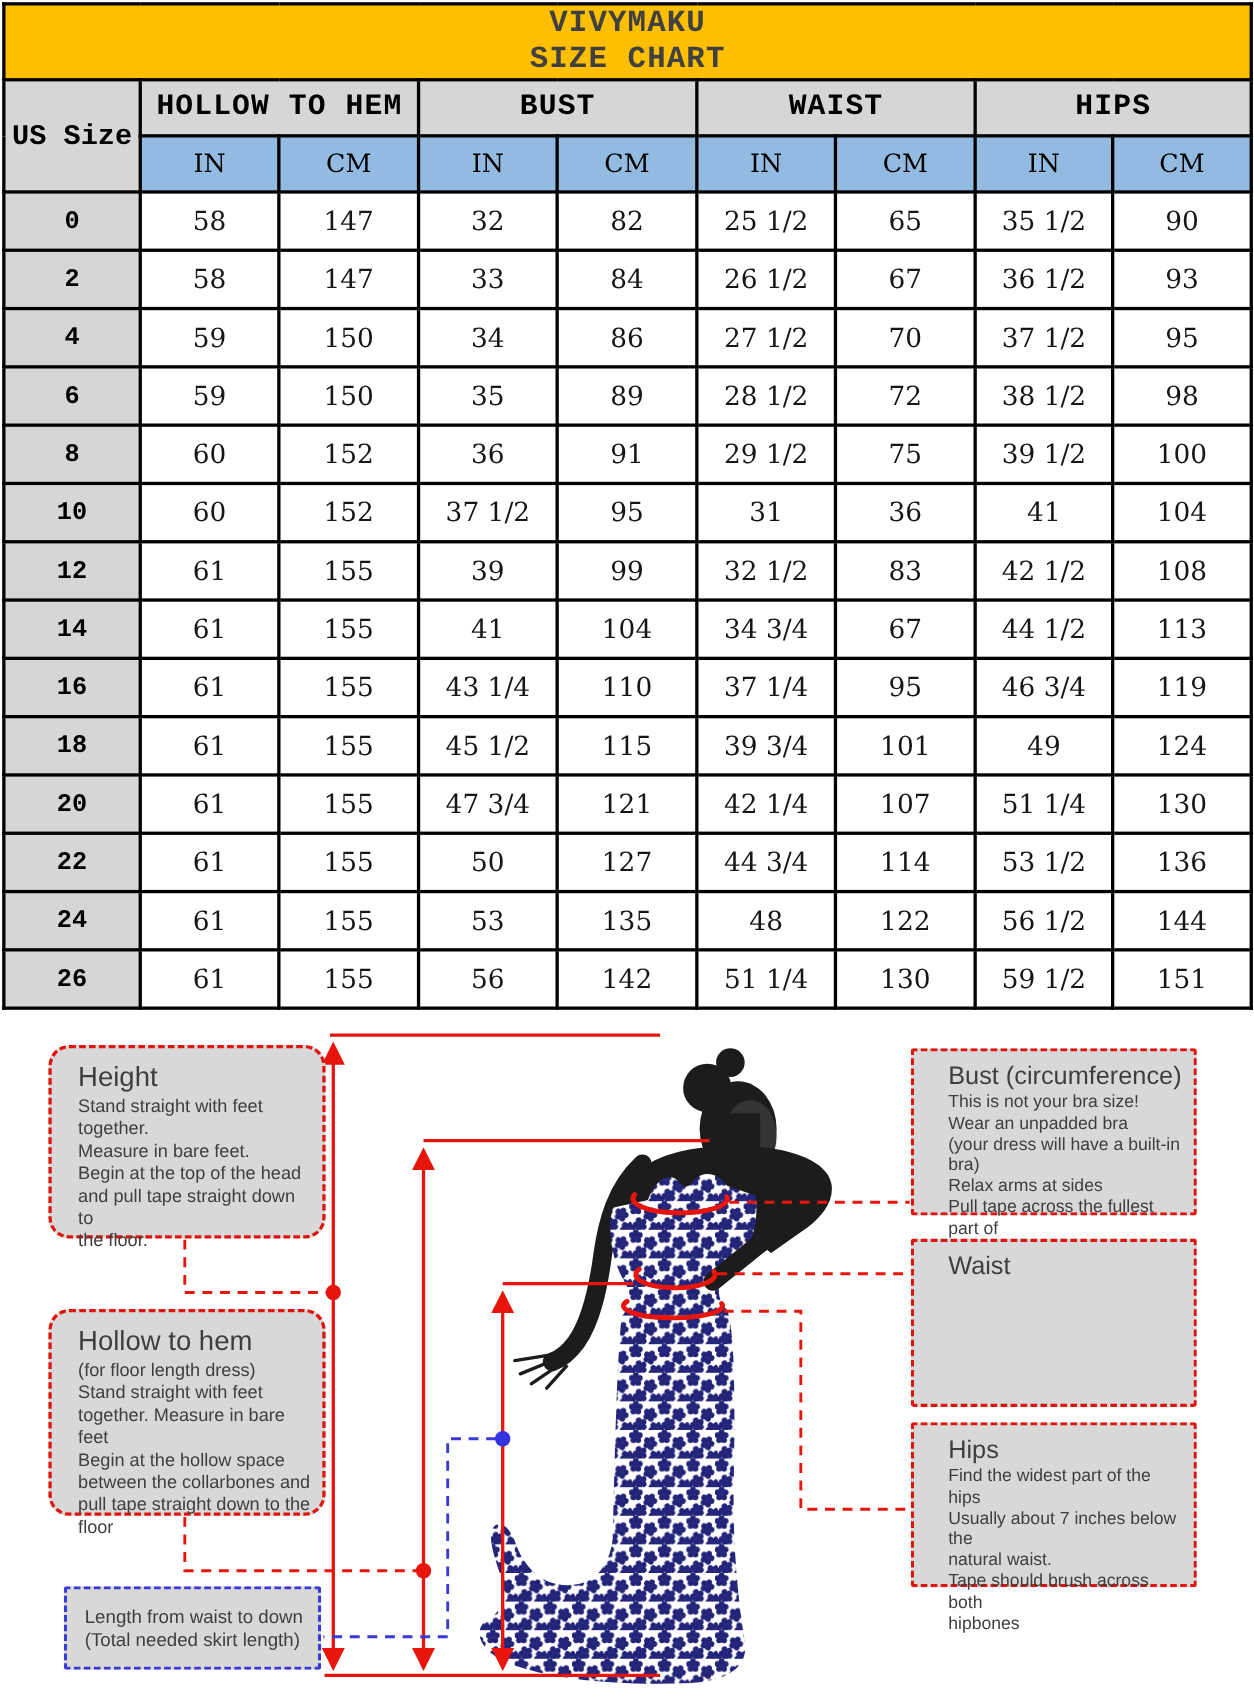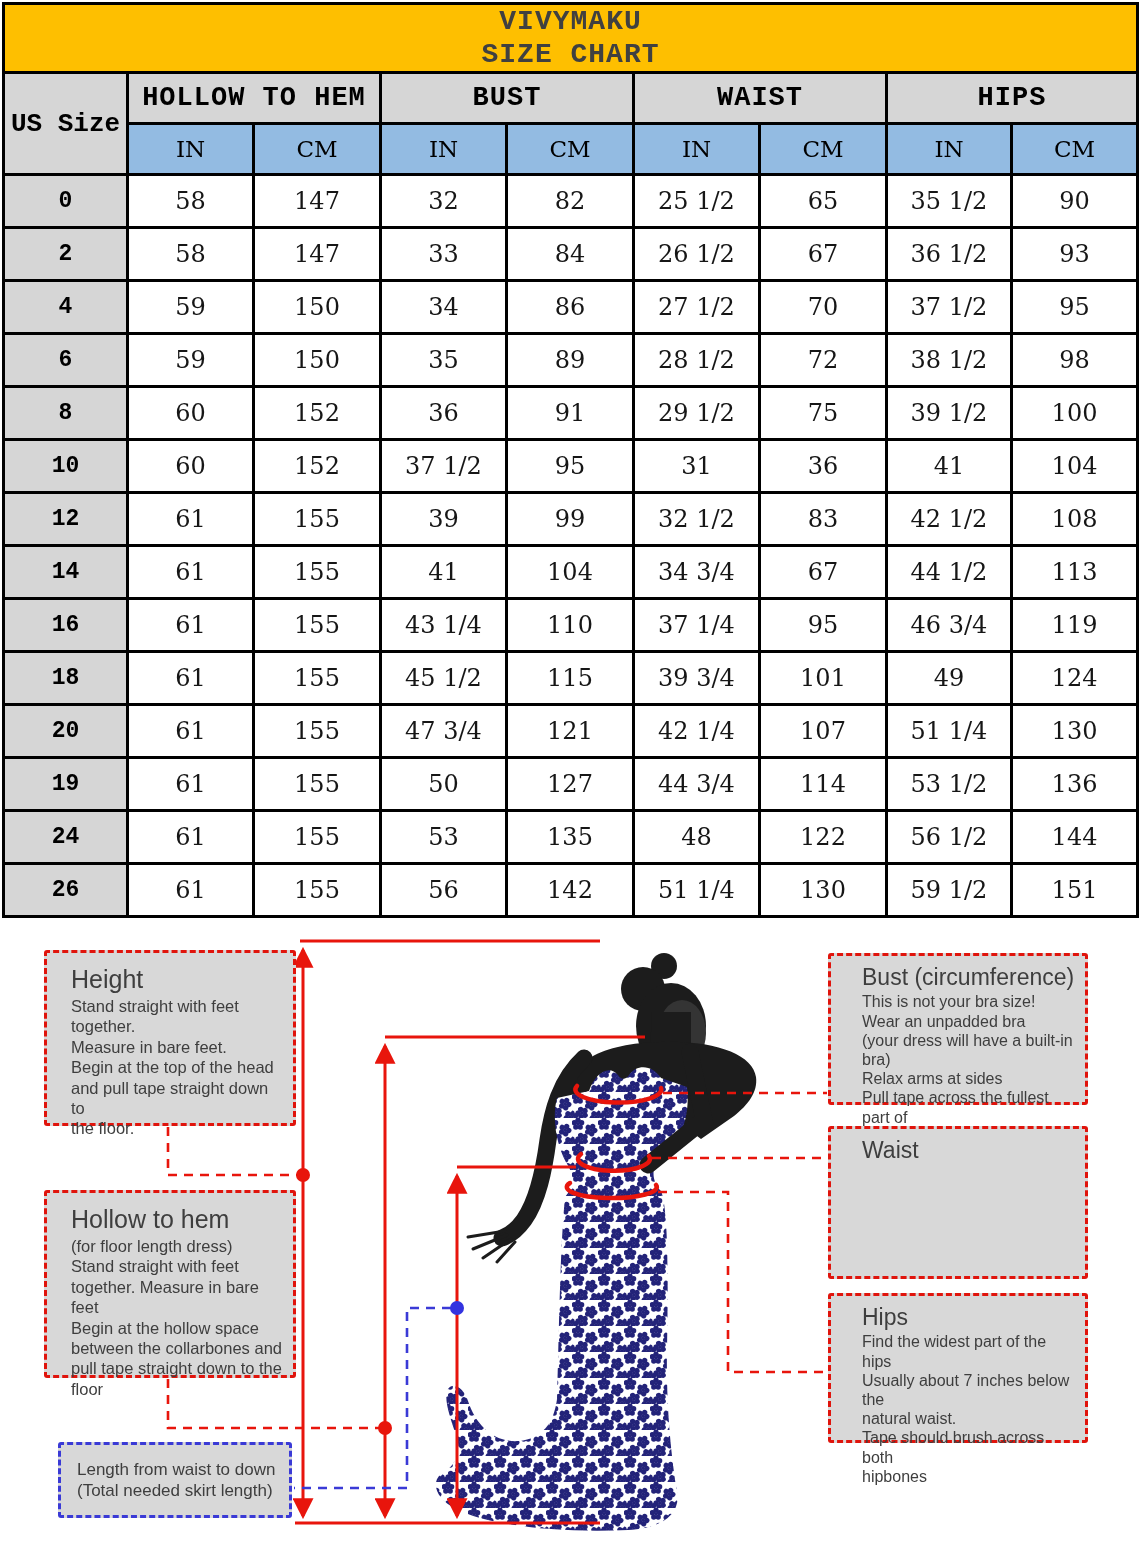--- a/index.html
+++ b/index.html
@@ -21,21 +21,21 @@
   
   .diagram{position:absolute;left:0;top:930px;width:1140px;height:618px;}
   .diagram svg{position:absolute;left:0;top:0;}
   .gbox{position:absolute;box-sizing:border-box;background:#D8D8D8;
         border:3px dashed #E0140C;border-radius:3px;color:#3E3E3E;z-index:2;}
   .gbox.blue{border-color:#3A3AD6;}
   .gbox .gtitle{font-size:25px;line-height:1.15;margin-bottom:2px;}
   .gbox .gbody{font-size:16.5px;line-height:1.24;white-space:pre-line;}
   .gbox.rt .gtitle{font-size:23px;}
   .gbox.rt .gbody{font-size:16px;line-height:1.2;}
-  .pad-left{padding:12px 8px 6px 24px;}
+  .pad-left{padding:12px 8px 6px 24px;border-radius:19px;}
   .pad-right{padding:8px 8px 6px 31px;}
   .pad-blue{padding:14px 8px 6px 16px;}
 </style>
 </head>
 <body>
 
 <div class="table-wrap">
   <table class="size-chart">
     <colgroup>
       <col style="width:124px">
@@ -189,21 +189,21 @@
           <td class="val">61</td>
           <td class="val">155</td>
           <td class="val">47 3/4</td>
           <td class="val">121</td>
           <td class="val">42 1/4</td>
           <td class="val">107</td>
           <td class="val">51 1/4</td>
           <td class="val">130</td>
         </tr>
         <tr>
-          <th class="size">19</th>
+          <th class="size">22</th>
           <td class="val">61</td>
           <td class="val">155</td>
           <td class="val">50</td>
           <td class="val">127</td>
           <td class="val">44 3/4</td>
           <td class="val">114</td>
           <td class="val">53 1/2</td>
           <td class="val">136</td>
         </tr>
         <tr>

